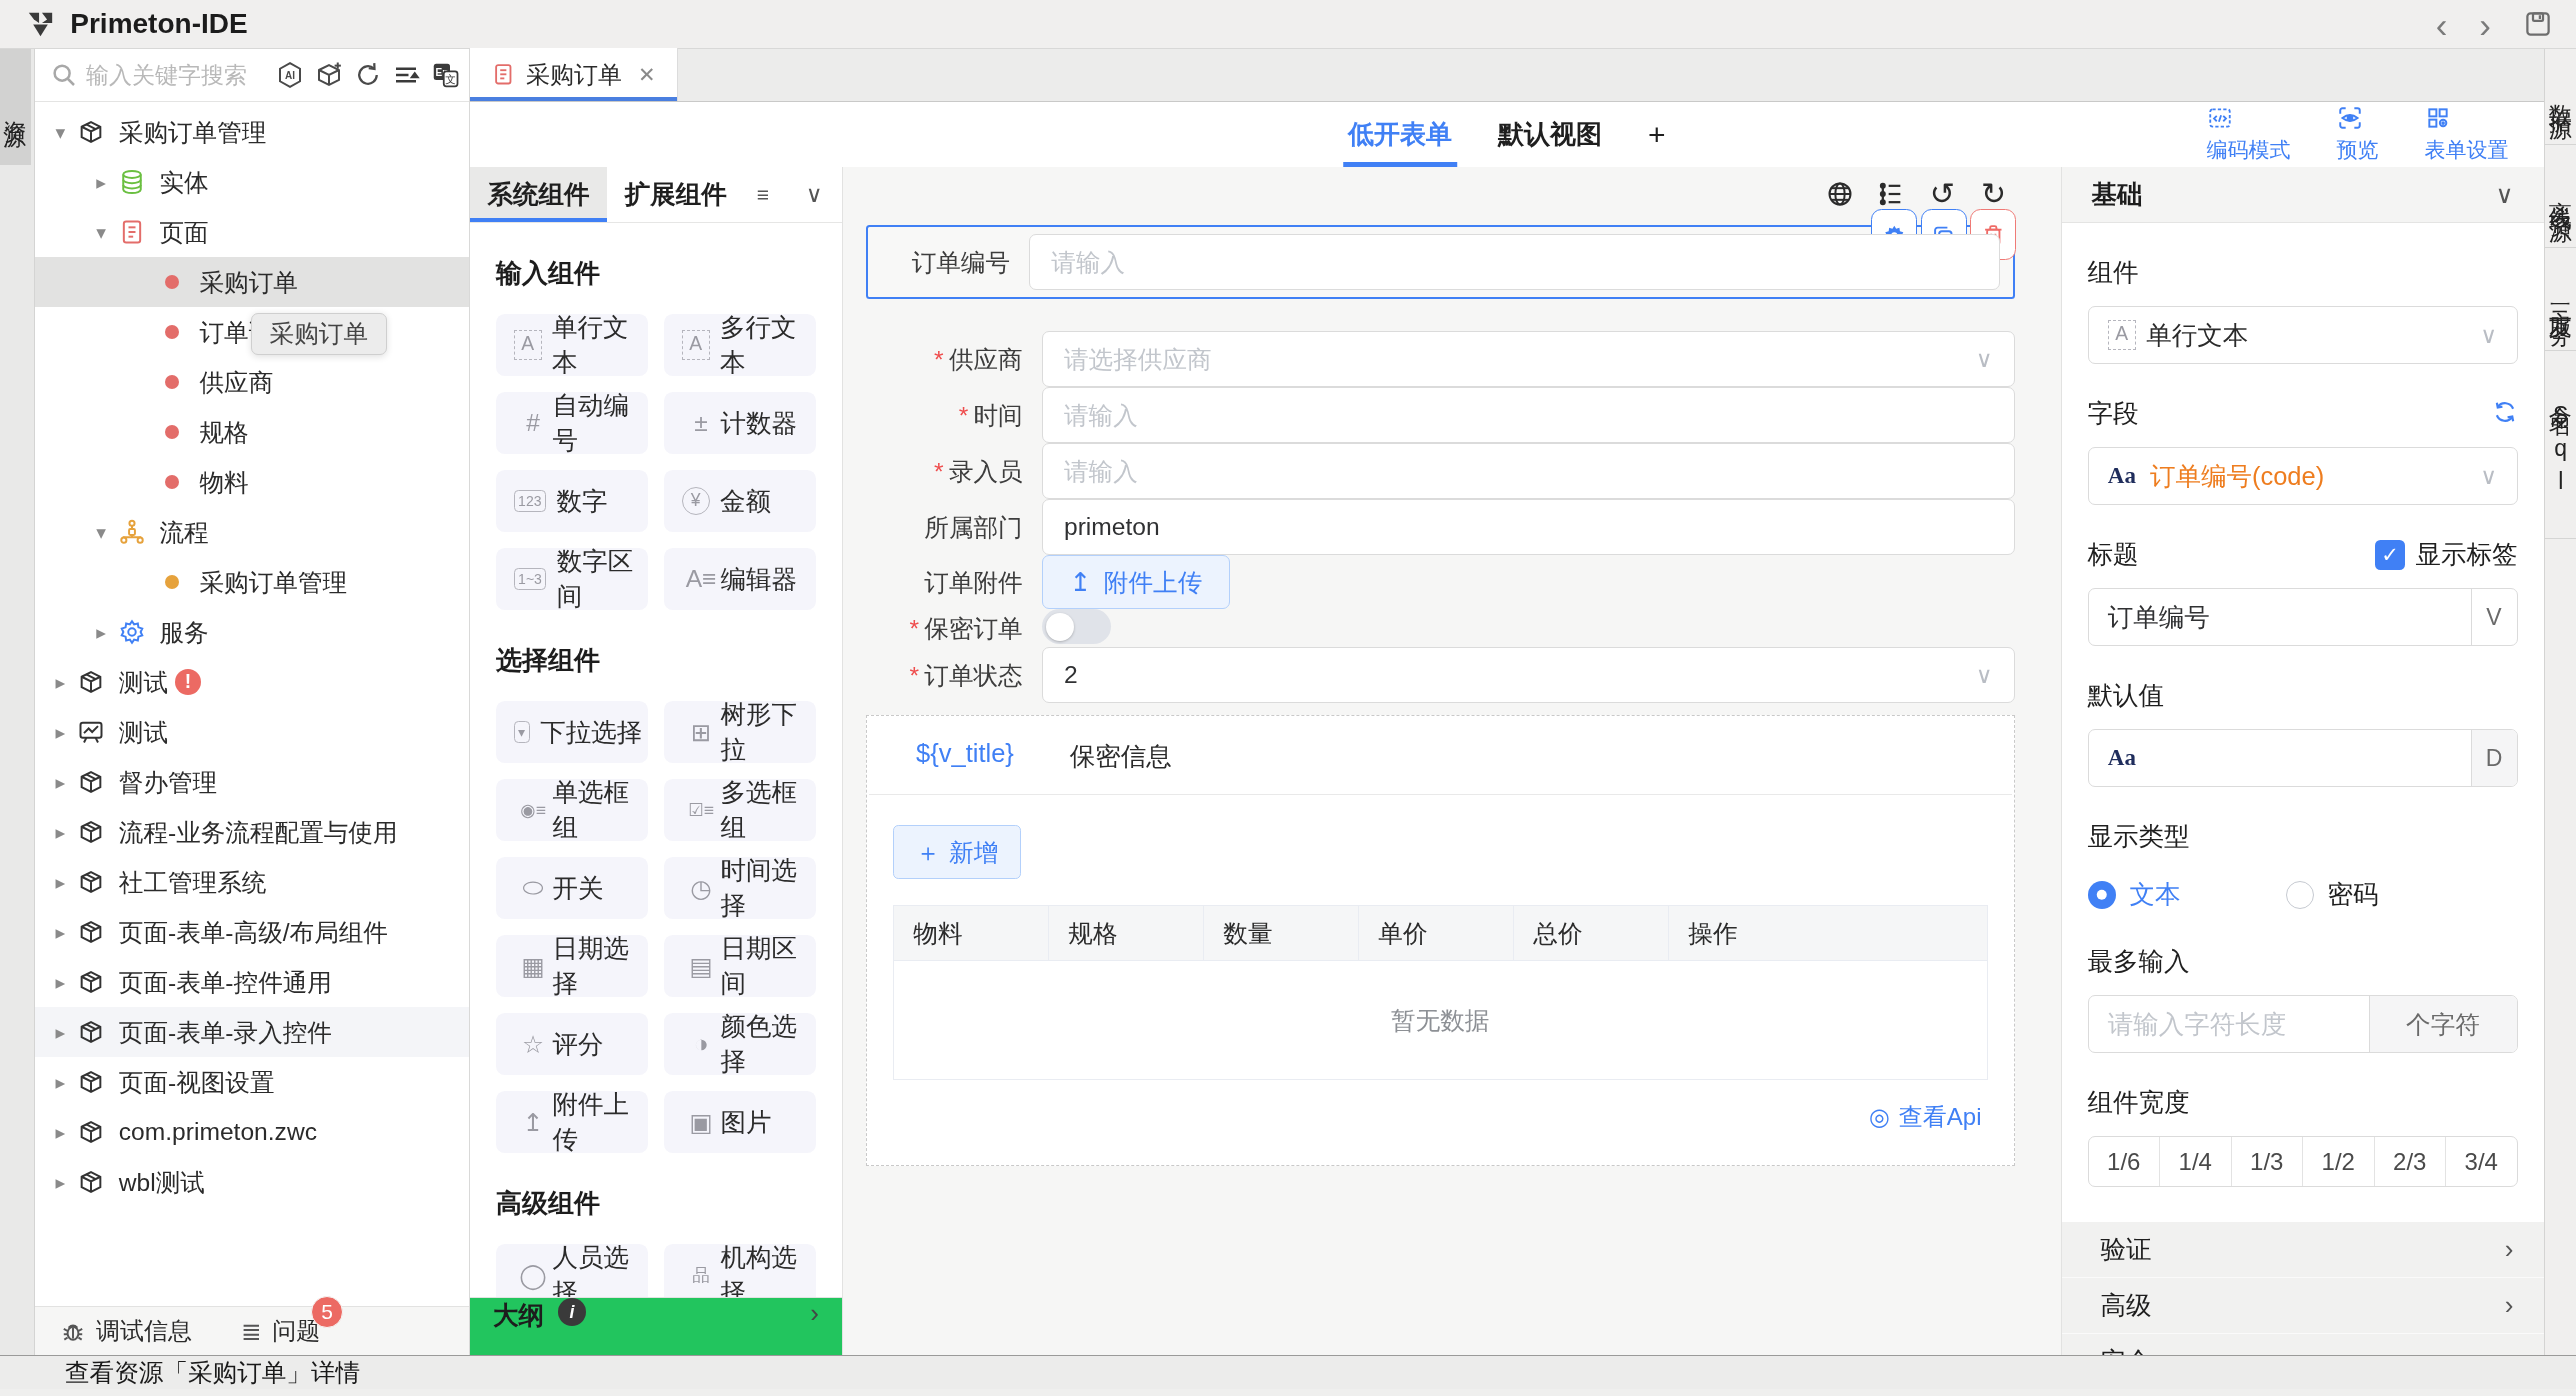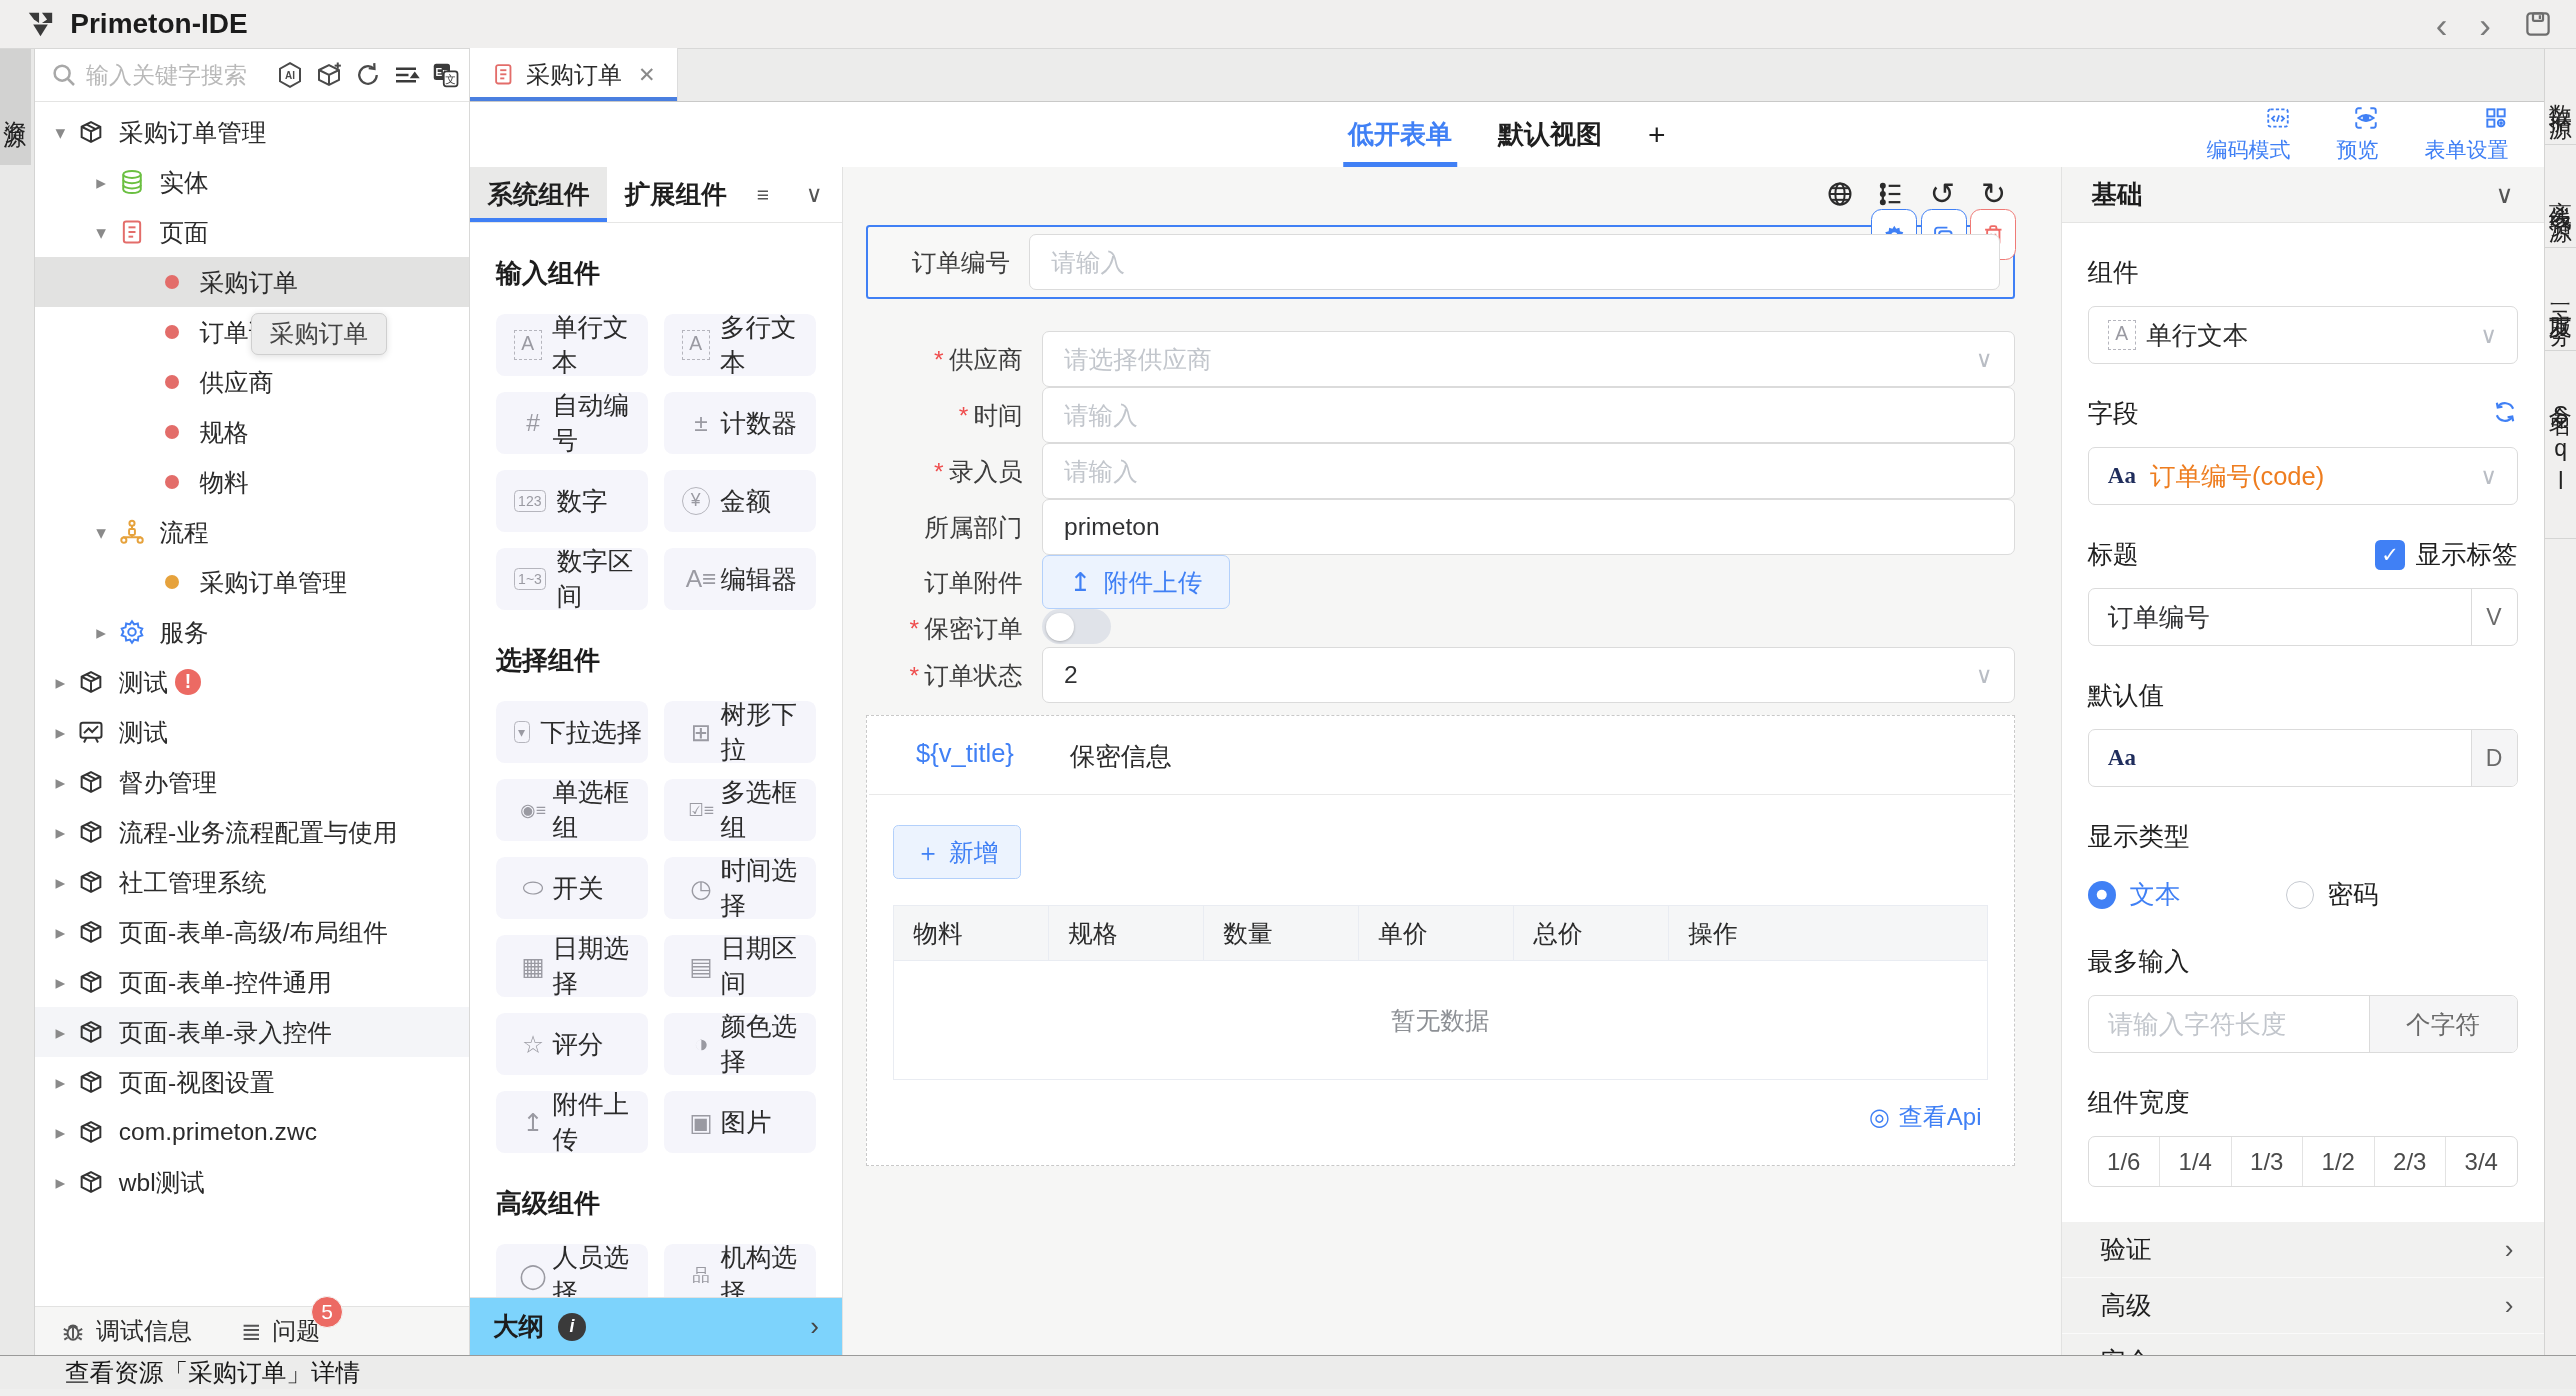--- a/index.html
+++ b/index.html
@@ -55,21 +55,21 @@
   .doc-tab .close { color:#8a8a8a; font-size:21px; margin-left:5.3px; }
   .doc-tab svg { width:24.6px; height:24.6px; }
 
   .view-header { height:65px; background:#fff; display:flex; align-items:center; position:relative; flex:none; }
   .view-tabs { position:absolute; left:50%; transform:translateX(-50%); display:flex; align-items:center; gap:46px; height:100%; }
   .vt { font-size:26px; color:#1f1f1f; height:100%; display:flex; align-items:center; position:relative; cursor:pointer; font-weight:bold; }
   .vt.plus { font-weight:normal; font-size:30px; }
   .vt.active { color:#4080f5; }
   .vt.active::after { content:""; position:absolute; left:50%; transform:translateX(-50%); bottom:0; width:114px; height:5.3px; background:#4080f5; }
   .top-actions { position:absolute; right:35px; top:0; height:100%; display:flex; align-items:center; gap:46px; }
-  .t-act { display:flex; flex-direction:column; align-items:flex-end; justify-content:center; gap:1.8px; color:#4080f5; cursor:pointer; }
+  .t-act { display:flex; flex-direction:column; align-items:flex-start; justify-content:center; gap:1.8px; color:#4080f5; cursor:pointer; }
   .t-act .lbl { font-size:21px; }
   .t-act svg { width:26px; height:26px; }
 
   .editor-body { flex:1; display:flex; min-height:0; background:#f6f6f5; }
 
   
   .palette { width:373px; background:#fff; border-right:0.9px solid #e2e2e1; display:flex; flex-direction:column; flex:none; }
   .palette-tabs { height:56px; border-bottom:0.9px solid #e6e6e5; display:flex; align-items:center; flex:none; }
   .p-tab { height:100%; padding:0 17.6px; display:flex; align-items:center; font-size:25.5px; font-weight:bold; color:#1f1f1f; position:relative; cursor:pointer; }
   .p-tab.active { background:#e9e9e8; }
@@ -79,21 +79,21 @@
   .palette-scroll { flex:1; overflow:hidden; padding:0 26px; }
   .pg-title { font-size:26px; font-weight:bold; color:#1d1d1d; margin:33px 0 23px 0; }
   .pg-grid { display:grid; grid-template-columns:1fr 1fr; gap:16px 16px; }
   .p-card { height:62px; background:#f5f5fb; border-radius:8.8px; display:flex; align-items:center; padding:0 0 0 17.6px; cursor:grab; }
   .p-card .pi { width:39px; flex:none; color:#9a9aa2; font-size:24.6px; display:flex; align-items:center; justify-content:center; }
   .p-card .pi.small { font-size:17.6px; }
   .pi-dash { border:1.8px dashed #b5b5bd; font-size:19.3px; width:28px; height:30px; line-height:26px; text-align:center; flex:none; margin-right:10.5px; color:#9a9aa2; }
   .pi-box { border:1.8px solid #b5b5bd; border-radius:4.4px; font-size:14px; padding:1.8px 3.5px; margin-right:10.5px; color:#9a9aa2; }
   .pi-circ { border:1.8px solid #b5b5bd; border-radius:50%; width:28px; height:28px; line-height:24.6px; text-align:center; font-size:17.6px; margin-right:10.5px; color:#9a9aa2; }
   .p-card .plabel { font-size:25.5px; color:#2b2b2b; }
-  .outline-bar { height:58px; flex:none; background:#7dd3fc; border-top:0.9px solid #e2e2e1; display:flex; align-items:center; padding:0 23px; gap:14px; }
+  .outline-bar { height:58px; flex:none; background:#22c55e; border-top:0.9px solid #e2e2e1; display:flex; padding:0 23px; gap:14px; }
   .outline-bar .ol-label { font-size:25.5px; font-weight:bold; color:#1d1d1d; }
   .info-ic { width:28px; height:28px; border-radius:50%; background:#3a3a3a; color:#fff; font-size:17.6px; font-style:italic; font-weight:bold;
     display:flex; align-items:center; justify-content:center; }
   .outline-bar .chev { margin-left:auto; color:#444; font-size:26px; }
 
   
   .canvas { flex:1; min-width:0; position:relative; padding:58px 46px 0 23px; overflow:hidden; }
   .canvas-toolbar { position:absolute; top:10.5px; right:51px; display:flex; gap:19.3px; align-items:center; }
   .canvas-toolbar .ct { width:32px; height:32px; display:flex; align-items:center; justify-content:center; color:#2b2b2b; font-size:30px; cursor:pointer; }
   .canvas-toolbar svg { width:28px; height:28px; }

